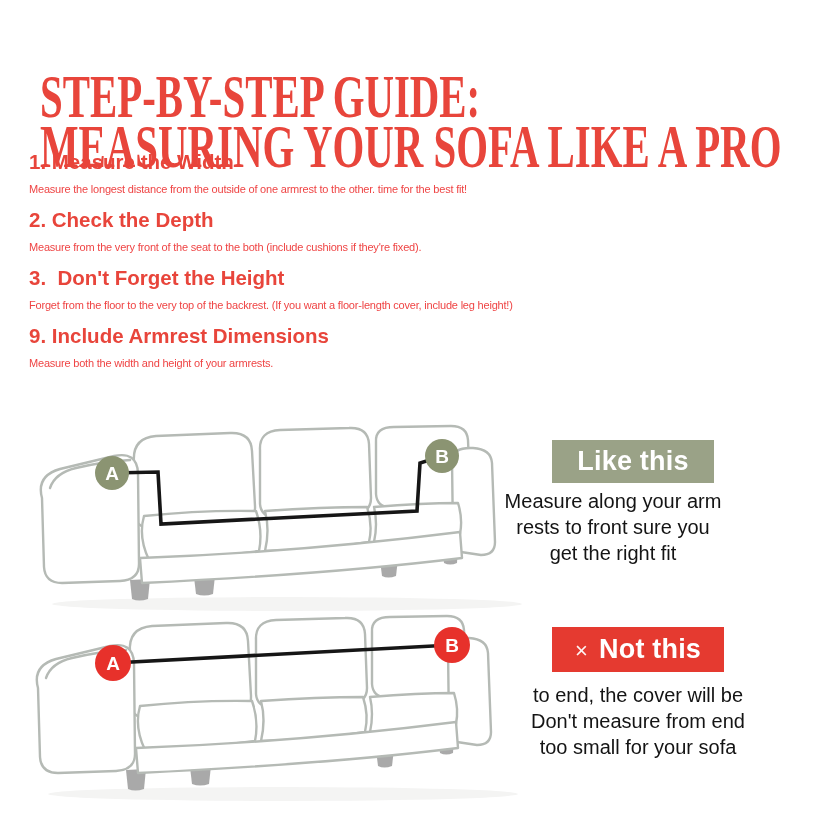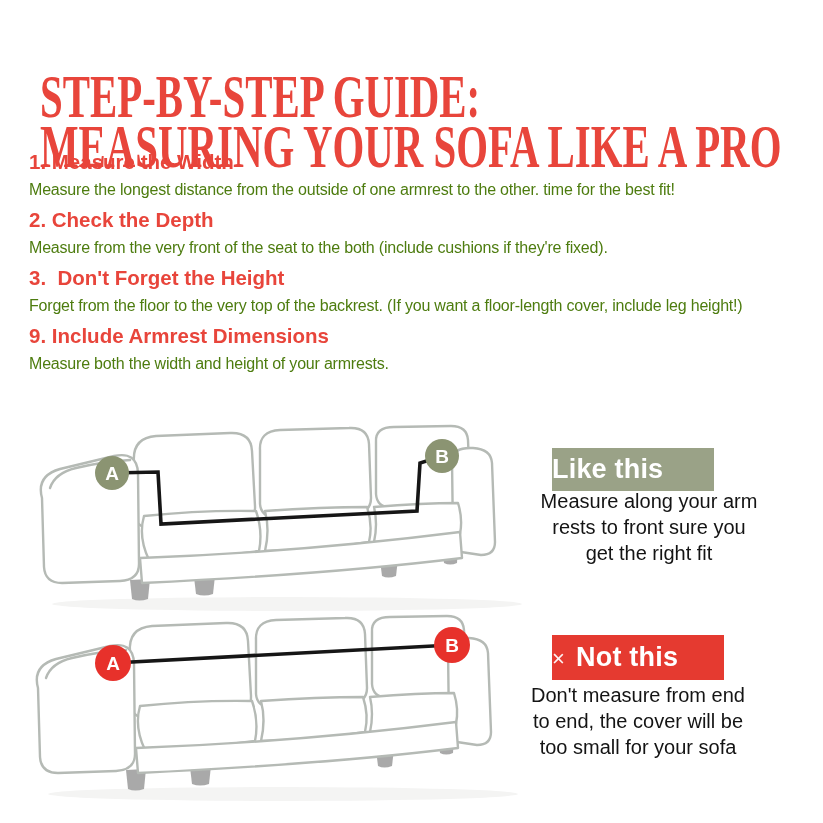--- a/index.html
+++ b/index.html
@@ -9,40 +9,40 @@
   
   .title{position:absolute;left:40px;top:31px;color:#e8453b;
          font-family:"Liberation Serif",serif;font-weight:700;font-size:61px;line-height:50px;
          transform:scaleX(0.67);transform-origin:0 0;white-space:nowrap;}
 
   
   .steps{position:absolute;left:29px;top:150px;width:775px;}
   .step-heading{color:#e8453b;font-size:20.5px;font-weight:700;line-height:24px;
                 margin:8px 0 5px 0;white-space:pre;}
   .step:first-child .step-heading{margin-top:0;}
-  .step-body{color:#4d7c0f;font-size:16px;line-height:21px;letter-spacing:-0.2px;white-space:nowrap;}
+  .step-body{color:#ef4444;font-size:11px;line-height:21px;letter-spacing:-0.2px;white-space:nowrap;}
 
   
   .sofa{position:absolute;}
   #sofa-good{left:32px;top:420px;width:494px;height:195px;}
   #sofa-bad{left:28px;top:610px;width:494px;height:196px;}
   .measure{fill:none;stroke:#161616;stroke-width:3.6px;stroke-linejoin:miter;}
   .marker text{fill:#ffffff;font-weight:700;font-size:19px;font-family:"Liberation Sans",sans-serif;
                text-anchor:middle;}
   .marker-good circle{fill:#8b9472;}
   .marker-bad  circle{fill:#e7312b;}
 
   
-  .badge{position:absolute;display:flex;align-items:center;justify-content:flex-start;
-         color:#ffffff;font-weight:700;font-size:27px;letter-spacing:0.2px;margin-top:8px;}
+  .badge{position:absolute;display:flex;align-items:center;justify-content:center;
+         color:#ffffff;font-weight:700;font-size:27px;letter-spacing:0.2px;}
   .badge-like{left:552px;top:440px;width:162px;height:43px;background:#9aa287;}
   .badge-not{left:552px;top:627px;width:172px;height:45px;background:#e53a30;}
   .badge-x{font-weight:400;font-size:22px;margin-right:11px;position:relative;top:1px;opacity:.95;}
   .caption{position:absolute;text-align:center;color:#141414;font-size:20px;line-height:26px;}
-  .caption-like{left:536px;top:488px;width:226px;text-align:center;}
+  .caption-like{left:500px;top:488px;width:226px;text-align:center;}
   .caption-not{left:518px;top:682px;width:240px;}
 </style>
 </head>
 <body>
 
 <svg width="0" height="0" style="position:absolute" aria-hidden="true">
   <defs>
     <g id="sofa-art" stroke="#b5bab5" stroke-width="2.4" fill="#ffffff" stroke-linejoin="round" stroke-linecap="round">
       <ellipse cx="255" cy="184" rx="235" ry="7" fill="#f4f4f3" stroke="none"></ellipse>
 
@@ -129,18 +129,18 @@
     <div>Measure along your arm</div>
     <div>rests to front sure you</div>
     <div>get the right fit</div>
   </div>
 
   <div class="badge badge-not">
     <span class="badge-x">×</span>
     <span>Not this</span>
   </div>
   <div class="caption caption-not">
+    <div>to end, the cover will be</div>
     <div>Don't measure from end</div>
-    <div>to end, the cover will be</div>
     <div>too small for your sofa</div>
   </div>
 
 </div>
 
 </body></html>

